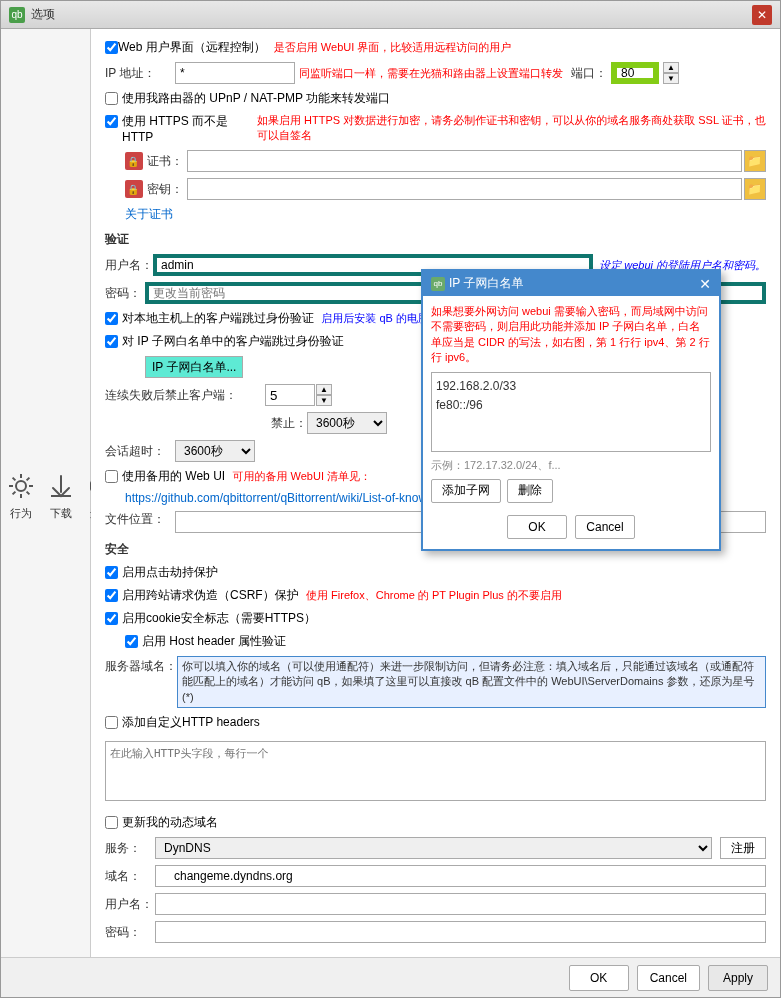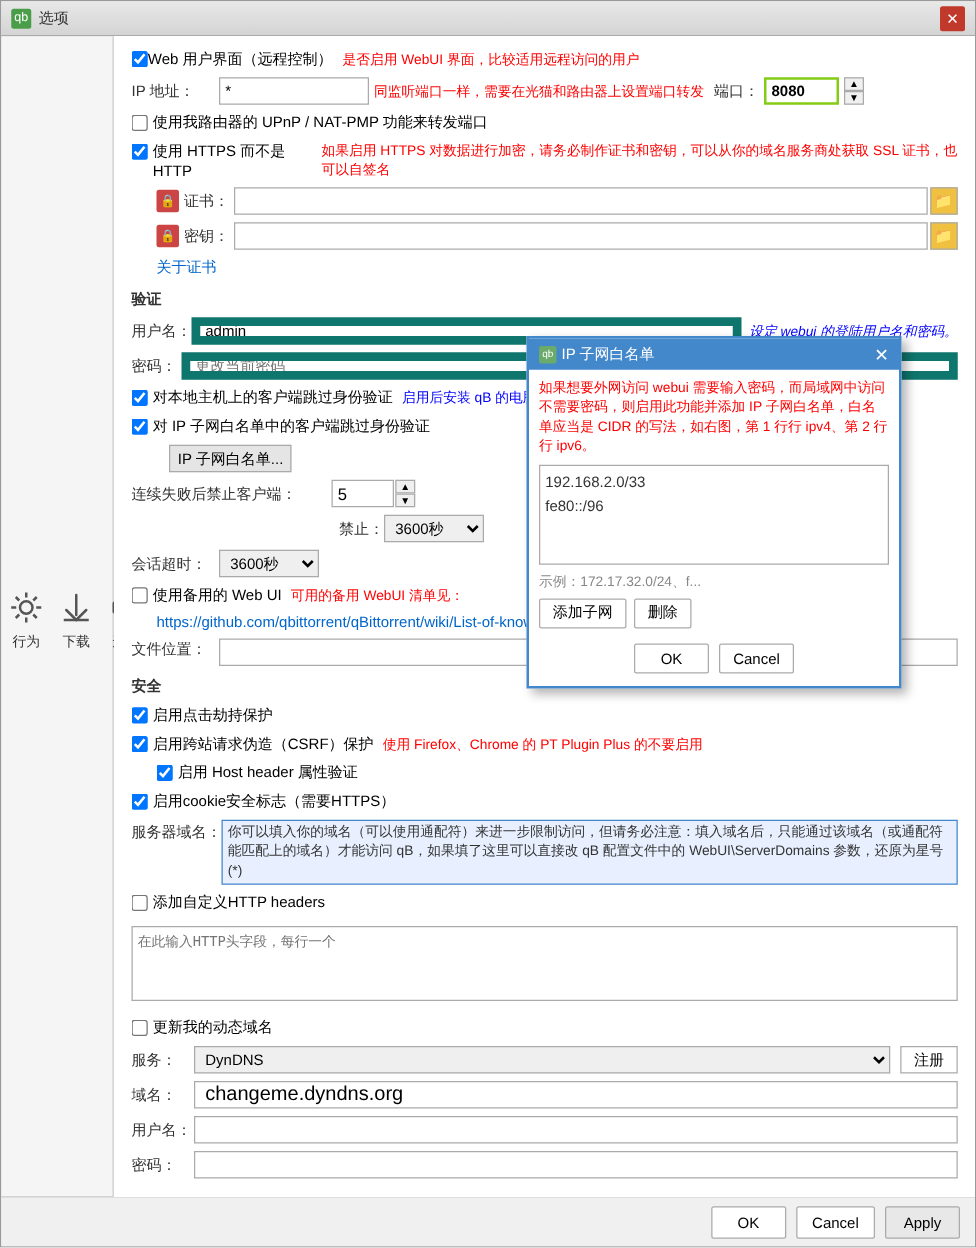--- a/index.html
+++ b/index.html
@@ -28,62 +28,62 @@
     .section-row label { display: flex; align-items: center; gap: 4px; }
     .red-text { color: red; font-size: 11px; margin-left: 8px; }
     
     .form-row { display: flex; align-items: center; margin-bottom: 6px; }
     .form-label { min-width: 70px; color: #333; white-space: nowrap; }
     .form-input { flex: 1; height: 22px; border: 1px solid #aaa; padding: 1px 4px; font-size: 12px; background: white; }
     .form-input:disabled { background: #f5f5f5; color: #888; }
     
     .port-group { display: flex; align-items: center; gap: 4px; margin-left: 8px; }
     .port-label { white-space: nowrap; color: #333; }
-    .port-input { width: 60px; height: 22px; border: 2px solid #84cc16; padding: 1px 4px; font-size: 12px; font-weight: bold; }
+    .port-input { width: 48px; height: 22px; border: 6px solid #84cc16; padding: 1px 4px; font-size: 12px; }
     
     .info-text { color: red; font-size: 11px; margin-left: 4px; }
     
     .checkbox-row { display: flex; align-items: flex-start; margin-bottom: 6px; gap: 4px; }
     .checkbox-row input[type=checkbox] { margin-top: 2px; flex-shrink: 0; }
     
     .cert-row { display: flex; align-items: center; margin-bottom: 6px; margin-left: 20px; }
     .cert-icon { width: 18px; height: 18px; background: #cc4444; border-radius: 2px; display: flex; align-items: center; justify-content: center; color: white; font-size: 10px; margin-right: 4px; }
     .cert-label { min-width: 40px; color: #333; }
     .cert-input { flex: 1; height: 22px; border: 1px solid #aaa; padding: 1px 4px; font-size: 12px; }
     .cert-btn { width: 22px; height: 22px; background: #f0c040; border: 1px solid #aaa; cursor: pointer; margin-left: 2px; display: flex; align-items: center; justify-content: center; }
     
     .link-text { color: #0066cc; font-size: 12px; cursor: pointer; margin-left: 20px; margin-bottom: 6px; display: block; }
     
     .section-title { font-size: 12px; color: #333; font-weight: bold; margin: 8px 0 6px 0; }
     
     .user-row { display: flex; align-items: center; margin-bottom: 6px; }
     .user-label { min-width: 40px; color: #333; }
-    .user-input { flex: 1; height: 22px; border: 7px solid #0f766e; padding: 1px 4px; font-size: 12px; }
+    .user-input { flex: 1; height: 22px; border: 4px solid #0f766e; padding: 1px 4px; font-size: 12px; }
     
     .timeout-row { display: flex; align-items: center; margin-bottom: 6px; }
     .timeout-label { min-width: 70px; color: #333; }
     .timeout-select { height: 22px; border: 1px solid #aaa; padding: 1px 4px; font-size: 12px; min-width: 80px; }
     
-    .ip-btn { height: 22px; border: 1px solid #aaa; background: #e5e5e5; padding: 0 6px; cursor: pointer; margin-left: 10px; font-size: 12px; }
+    .ip-btn { height: 22px; border: 1px solid #aaa; background: #5eead4; padding: 0 6px; cursor: pointer; margin-left: 20px; font-size: 12px; }
     
     .webui-alt-row { display: flex; align-items: flex-start; margin-bottom: 6px; }
     .webui-alt-label { min-width: 70px; color: #333; }
     .webui-alt-input { flex: 1; height: 22px; border: 1px solid #aaa; padding: 1px 4px; font-size: 12px; }
     
     .security-title { font-size: 12px; color: #333; font-weight: bold; margin: 8px 0 6px 0; }
     
     .domain-input-box { flex: 1; min-height: 22px; border: 1px solid #4488cc; background: #e8f0ff; padding: 2px 4px; font-size: 11px; color: #333; }
     
     .http-headers-box { width: 100%; height: 60px; border: 1px solid #aaa; margin-top: 4px; padding: 4px; font-size: 11px; color: #888; resize: none; }
     
     .ddns-section { margin-top: 10px; }
     .ddns-row { display: flex; align-items: center; margin-bottom: 6px; }
     .ddns-label { min-width: 50px; color: #333; }
     .ddns-select { flex: 1; height: 22px; border: 1px solid #aaa; padding: 1px 4px; font-size: 12px; }
-    .ddns-input { flex: 1; height: 22px; border: 1px solid #aaa; padding: 1px 8px; font-size: 16px; }
+    .ddns-input { flex: 1; height: 22px; border: 1px solid #aaa; padding: 1px 18px; font-size: 12px; }
     .register-btn { height: 22px; border: 1px solid #aaa; background: white; padding: 0 10px; cursor: pointer; margin-left: 8px; font-size: 12px; white-space: nowrap; }
     
     .bottom-bar { height: 40px; background: #f0f0f0; border-top: 1px solid #ccc; display: flex; align-items: center; justify-content: flex-end; padding: 0 12px; gap: 8px; flex-shrink: 0; }
     .btn { height: 26px; min-width: 60px; border: 1px solid #aaa; background: white; padding: 0 12px; cursor: pointer; font-size: 12px; border-radius: 2px; }
     .btn.primary { background: #e8e8e8; }
     
     
     .popup-overlay { position: absolute; top: 0; left: 0; right: 0; bottom: 0; pointer-events: none; }
     .popup { position: absolute; top: 240px; left: 330px; width: 300px; background: white; border: 2px solid #4488cc; box-shadow: 4px 4px 8px rgba(0,0,0,0.3); z-index: 100; pointer-events: all; }
     .popup-title { background: #4488cc; color: white; padding: 4px 8px; display: flex; align-items: center; justify-content: space-between; font-size: 12px; }
@@ -355,28 +355,28 @@
       </div>
 
       <div class="checkbox-row">
         <input type="checkbox" checked="" id="csrf" style="">
         <label for="csrf">
           <span>启用跨站请求伪造（CSRF）保护</span>
           <span class="info-text" style="color:red;">使用 Firefox、Chrome 的 PT Plugin Plus 的不要启用</span>
         </label>
       </div>
 
+      <div class="checkbox-row">
+        <input type="checkbox" checked="" id="cookie-sec" style="">
+        <label for="cookie-sec">启用cookie安全标志（需要HTTPS）</label>
+      </div>
+
       <div class="checkbox-row indented">
         <input type="checkbox" checked="" id="host-header" style="">
         <label for="host-header">启用 Host header 属性验证</label>
-      </div>
-
-      <div class="checkbox-row">
-        <input type="checkbox" checked="" id="cookie-sec" style="">
-        <label for="cookie-sec">启用cookie安全标志（需要HTTPS）</label>
       </div>
 
       
       <div class="form-row" style="align-items:flex-start;">
         <span class="form-label" style="min-width:70px;padding-top:2px;">服务器域名：</span>
         <div class="domain-input-box" style="min-height:40px;line-height:1.4;font-size:11px;">你可以填入你的域名（可以使用通配符）来进一步限制访问，但请务必注意：填入域名后，只能通过该域名（或通配符能匹配上的域名）才能访问 qB，如果填了这里可以直接改 qB 配置文件中的 WebUI\ServerDomains 参数，还原为星号 (*)</div>
       </div>
 
       
       <div class="checkbox-row">

